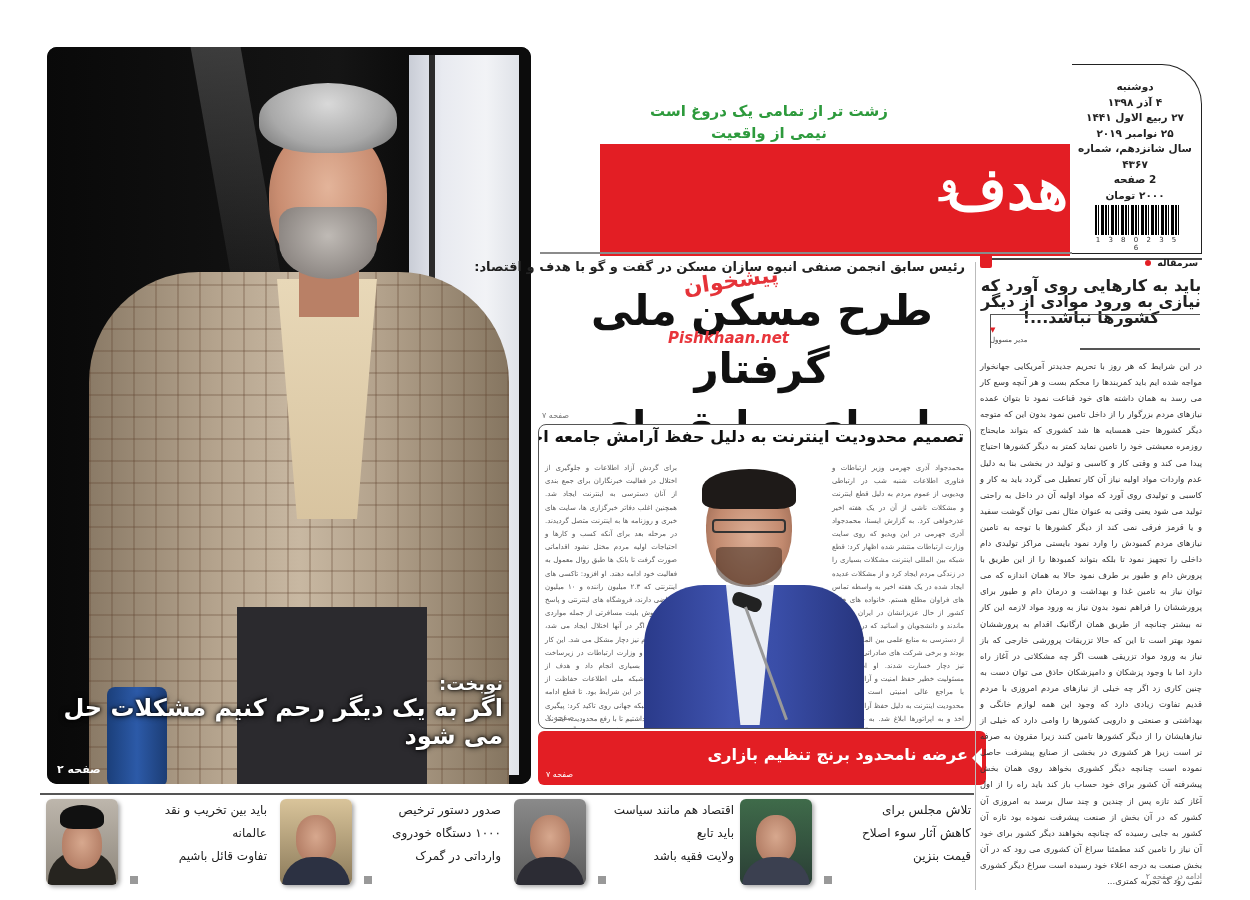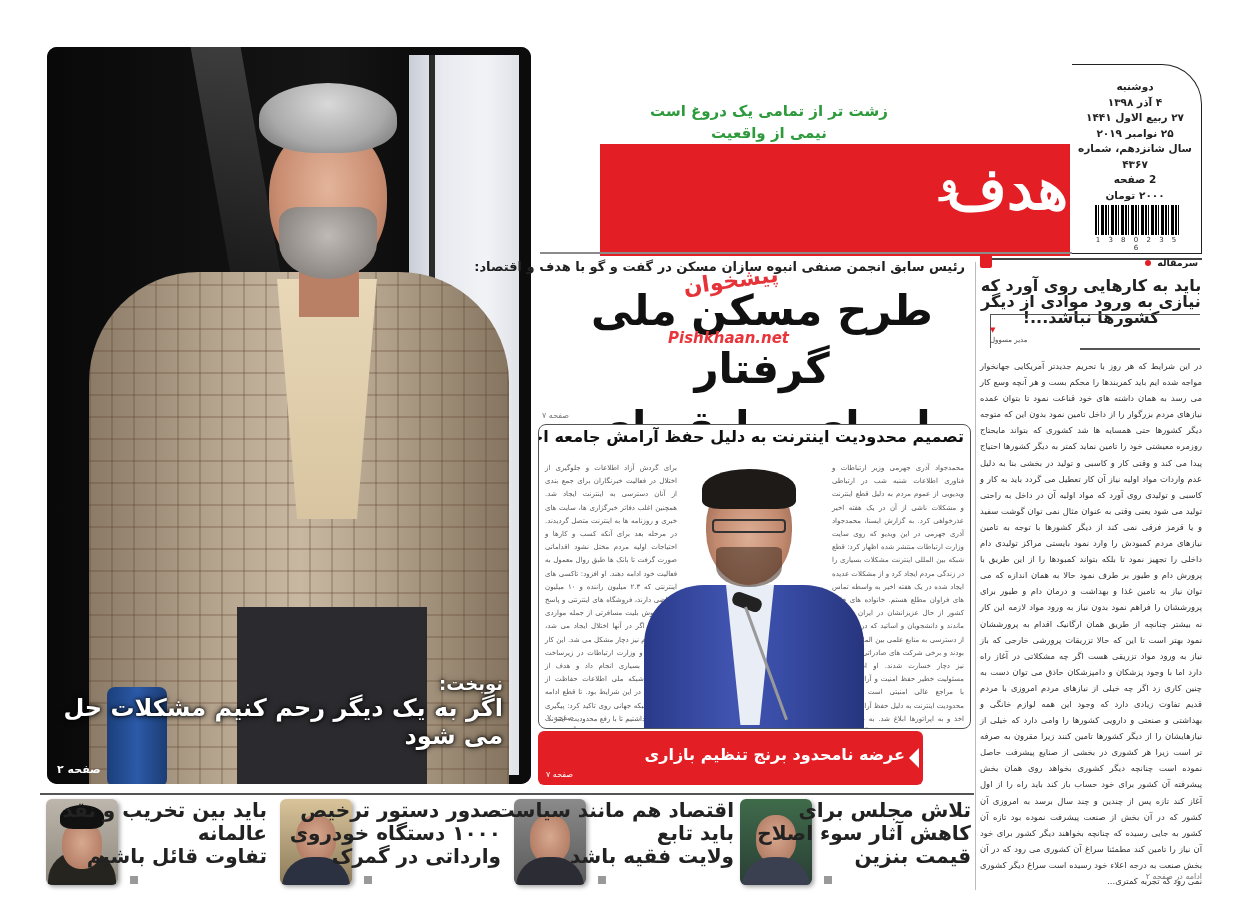--- a/index.html
+++ b/index.html
@@ -69,21 +69,21 @@
   .m-head { position: absolute; left: 62px; top: 10px; width: 86px; height: 108px; background: radial-gradient(ellipse at 50% 55%, #dcae95 0%, #c28a6f 55%, #8b5d48 100%); border-radius: 45% 45% 50% 50%; }
   .m-hair { position: absolute; left: 58px; top: 2px; width: 94px; height: 40px; background: #1e1a18; border-radius: 50% 50% 20% 20%; }
   .m-beard { position: absolute; left: 72px; top: 80px; width: 66px; height: 40px; background: rgba(60,40,30,.55); border-radius: 10% 10% 50% 50%; }
   .m-glasses { position: absolute; left: 68px; top: 52px; width: 74px; height: 14px; border: 2px solid #333; border-radius: 4px; }
   .m-suit { position: absolute; left: 0; top: 118px; width: 220px; height: 150px; background: linear-gradient(90deg,#2a3a8a,#4054b0 40%,#3a4ea8 60%,#27357e); border-radius: 60px 60px 0 0; }
   .m-shirt { position: absolute; left: 82px; top: 118px; width: 48px; height: 140px; background: #e9edf5; clip-path: polygon(0 0,100% 0,70% 100%,30% 100%); }
   .m-mic { position: absolute; left: 100px; top: 140px; width: 3px; height: 120px; background: #999; transform: rotate(-20deg); transform-origin: top; }
   .m-mic-head { position: absolute; left: 88px; top: 128px; width: 30px; height: 14px; background: #222; border-radius: 6px; transform: rotate(20deg); }
 
   
-  .redbar { position: absolute; left: 538px; top: 731px; width: 385px; height: 54px; background: #e31e24; border-radius: 6px; }
+  .redbar { position: absolute; left: 538px; top: 731px; width: 448px; height: 54px; background: #e31e24; border-radius: 6px; }
   .redbar-title { position: absolute; right: 18px; top: 14px; color: #fff; font-size: 16px; font-weight: bold; }
   .redbar-arrow { position: absolute; right: 4px; top: 17px; width: 0; height: 0; border-top: 10px solid transparent; border-bottom: 10px solid transparent; border-right: 10px solid #fff; }
   .redbar-page { position: absolute; left: 8px; bottom: 6px; color: #fff; font-size: 8px; }
 
   
   .editorial { position: absolute; left: 980px; top: 254px; width: 222px; height: 630px; }
   .ed-rule { position: absolute; left: 0; top: 4px; width: 222px; height: 1.5px; background: #444; }
   .ed-marker { position: absolute; right: 210px; top: 0; width: 12px; height: 14px; background: #e31e24; border-radius: 2px; }
   .ed-label { position: absolute; right: 0; top: 3px; width: 210px; text-align: right; font-size: 9.5px; font-weight: bold; color: #222; padding-right: 4px; }
   .ed-red-pin { position: absolute; left: 165px; top: 6px; width: 6px; height: 6px; background: #e31e24; border-radius: 50%; }
@@ -93,21 +93,21 @@
   .ed-author-tri { position: absolute; left: 10px; top: 72px; color: #e31e24; font-size: 7px; }
   .ed-author { position: absolute; left: 10px; top: 82px; font-size: 7px; color: #444; }
   .ed-body { position: absolute; left: 0; top: 104px; width: 222px; font-size: 8.4px; line-height: 16.1px; color: #333; text-align: justify; direction: rtl; }
   .ed-more { position: absolute; right: 0; top: 618px; font-size: 8px; color: #777; }
   .ed-vrule { position: absolute; left: 975px; top: 262px; width: 1px; height: 628px; background: #bbb; }
 
   
   .bottom-rule { position: absolute; left: 40px; top: 793px; width: 934px; height: 1.5px; background: #555; }
   .teaser { position: absolute; top: 797px; height: 93px; }
   .teaser .thumb { position: absolute; top: 2px; width: 72px; height: 86px; border-radius: 6px; box-shadow: 2px 2px 4px rgba(0,0,0,.35); overflow: hidden; background: #666; }
-  .teaser .t-text { position: absolute; top: 2px; text-align: right; font-size: 20px; font-weight: bold; line-height: 23px; color: #222; white-space: nowrap; }
+  .teaser .t-text { position: absolute; top: 2px; text-align: right; font-size: 12px; font-weight: normal; line-height: 23px; color: #222; white-space: nowrap; }
   .teaser .t-page { position: absolute; top: 79px; width: 8px; height: 8px; background: #999; }
   .thumb .face-s { position: absolute; left: 16px; top: 16px; width: 40px; height: 48px; border-radius: 45%; background: radial-gradient(ellipse at 50% 45%, #d7a88e, #a87058); }
   .thumb .body-s { position: absolute; left: 2px; top: 58px; width: 68px; height: 40px; border-radius: 30px 30px 0 0; }
 </style>
 </head>
 <body>
 
 <div class="cover">
   <div class="bg-dark"></div>
   <div class="spot"></div>

